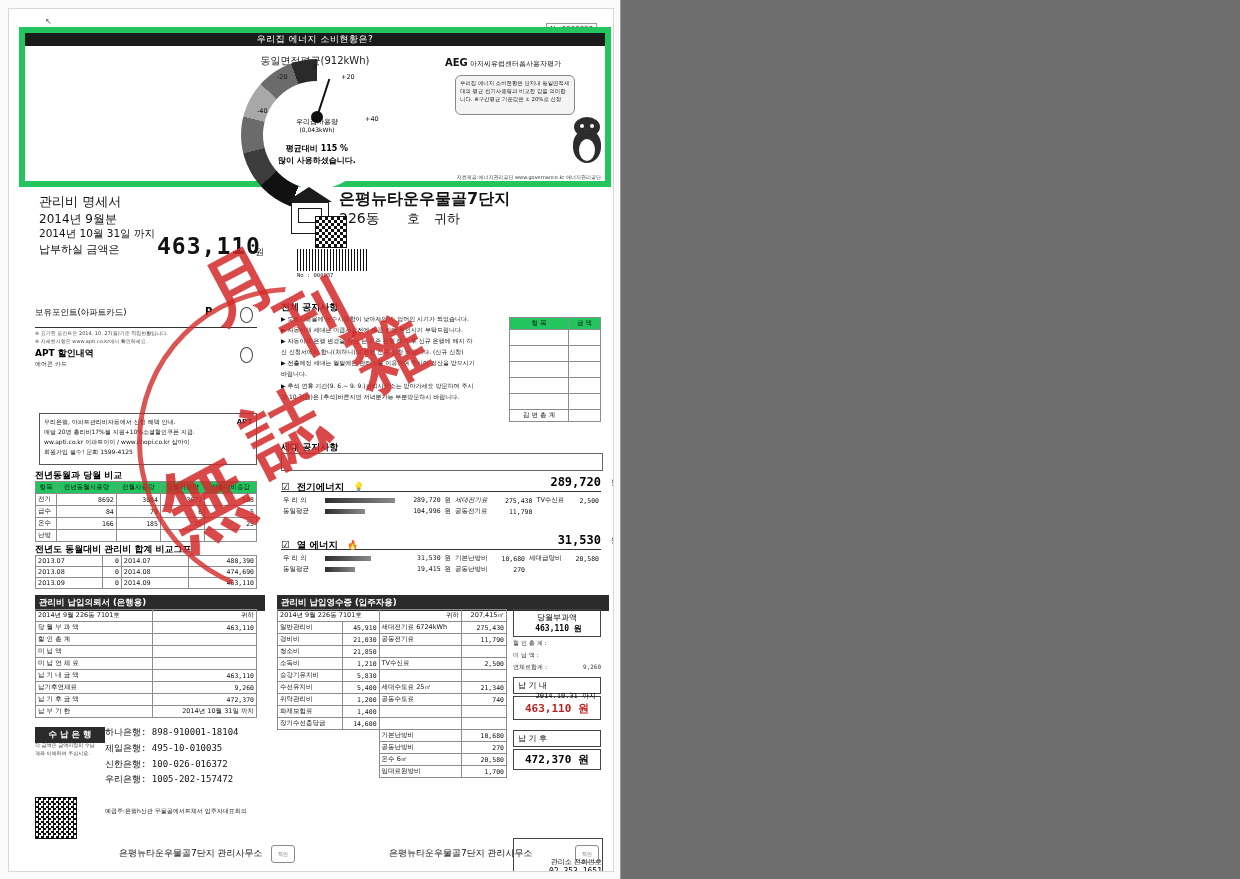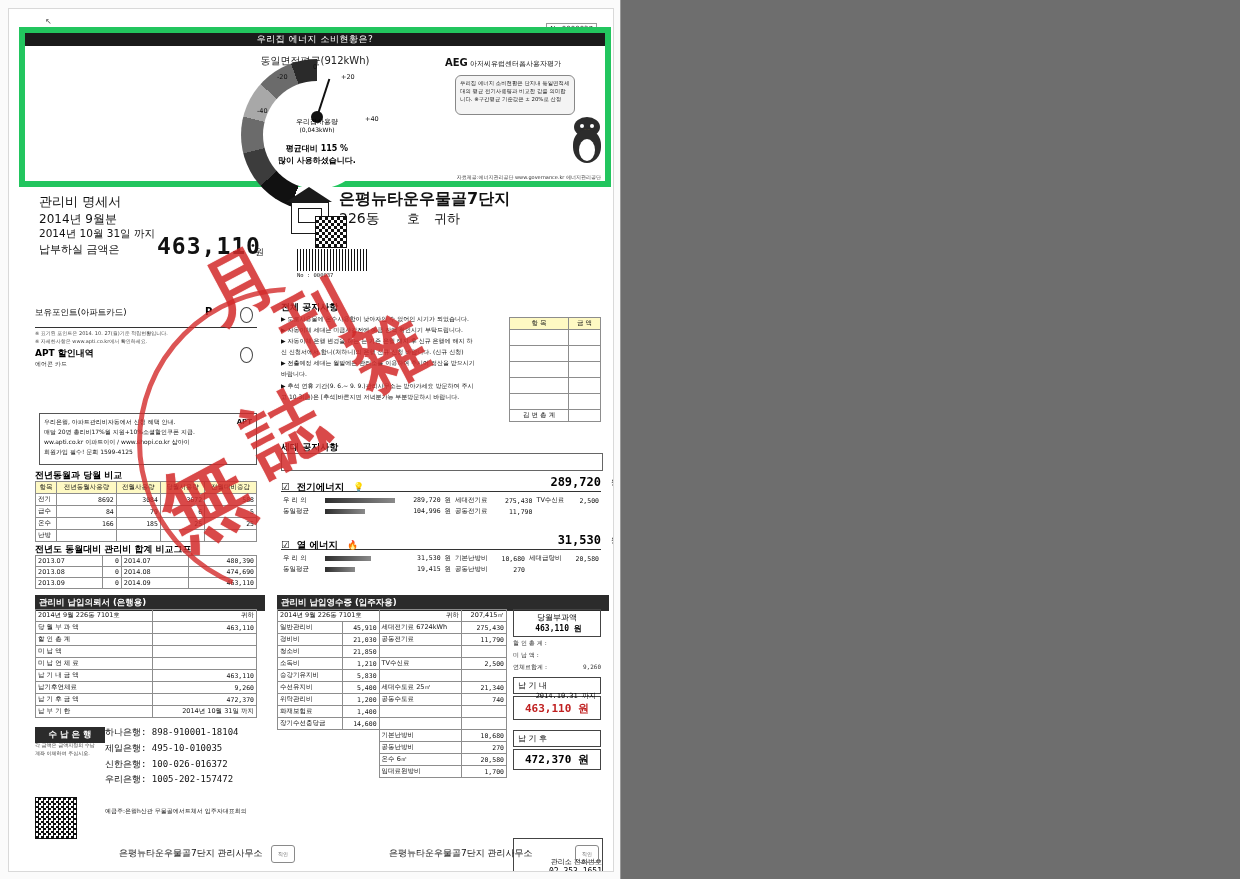--- a/index.html
+++ b/index.html
@@ -58,21 +58,21 @@
   .qr{position:absolute;left:306px;top:207px;width:30px;height:30px;background:
      repeating-conic-gradient(#111 0 25%, #fff 0 50%) 0 0/6px 6px;border:1px solid #111;}
   .barcode{position:absolute;left:288px;top:240px;width:70px;height:22px;background:
      repeating-linear-gradient(90deg,#111 0 1px,#fff 1px 3px,#111 3px 4px,#fff 4px 6px);}
   .barcode-no{position:absolute;left:288px;top:263px;font-size:5.5px;color:#222;}
   .docno{position:absolute;right:16px;top:14px;font-size:7px;color:#333;border:1px solid #999;padding:1px 3px;}
   .hdr-dark{background:#2b2b2b;color:#fff;font-size:8.5px;padding:2px 4px;font-weight:bold;}
   .xs{font-size:6px;color:#333;}
   table.g{border-collapse:collapse;width:100%;}
   table.g td,table.g th{border:1px solid #8d8d8d;font-size:6.5px;padding:1px 2px;color:#111;}
-  table.g th{background:#fef9c3;font-weight:normal;}
+  table.g th{background:#22c55e;font-weight:normal;}
   .rt{text-align:right;}
   .ct{text-align:center;}
 
   
   .point-box{position:absolute;left:26px;top:296px;width:222px;height:22px;border-bottom:1px solid #333;}
   .point-t{position:absolute;left:0;top:2px;font-size:8.5px;}
   .point-p{position:absolute;left:170px;top:1px;font-size:10px;font-weight:bold;}
   .coin{position:absolute;width:11px;height:14px;border:1px solid #444;border-radius:50%;}
   .note2{position:absolute;left:26px;top:320px;width:230px;font-size:5px;color:#444;line-height:1.6;}
   .apt-discount{position:absolute;left:26px;top:338px;width:222px;}
@@ -399,21 +399,21 @@
           <span style="position:absolute;right:-18px;top:2px;font-size:8px;">원</span>
         </div>
         <table class="g" style="margin-top:3px;border:none;">
           <tbody>
               <tr>
             <td style="border:none;width:38px;">우 리 의</td>
             <td style="border:none;width:70px;">
                   <div class="bar"></div>
                 </td>
             <td class="rt mono" style="border:none;width:52px;">289,720 원</td>
-            <td style="border:none;">세대전기료</td>
+            <td style="border:none;font-style:italic;">세대전기료</td>
             <td class="rt mono" style="border:none;">275,430</td>
             <td style="border:none;">TV수신료</td>
             <td class="rt mono" style="border:none;">2,500</td>
           </tr>
           <tr>
             <td style="border:none;">동일평균</td>
             <td style="border:none;">
                   <div class="bar" style="width:40px;"></div>
                 </td>
             <td class="rt mono" style="border:none;">104,996 원</td>

